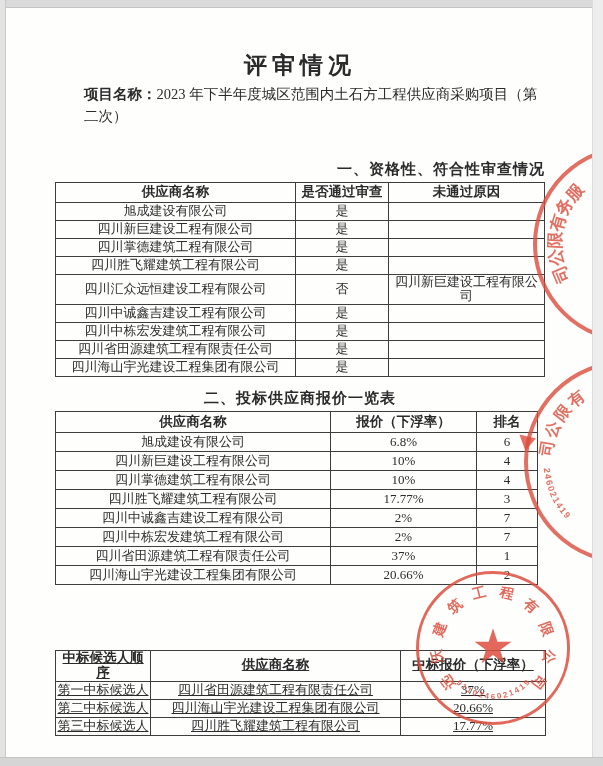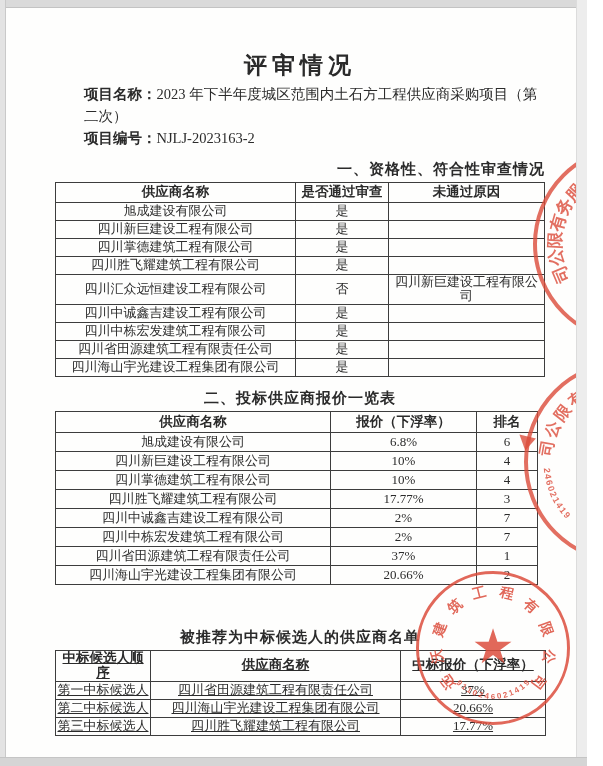--- a/index.html
+++ b/index.html
@@ -1,20 +1,19 @@
 <!DOCTYPE html>
 <html><head>
 <meta charset="utf-8">
 <style>
   html,body{margin:0;padding:0;background:#ffffff;}
   .page{
-    position:relative;width:540px;height:766px;background:#fefefdff;
+    position:relative;width:603px;height:766px;background:#fefefdff;
     overflow:hidden;font-family:"Liberation Serif","DejaVu Serif",serif;
     color:#2b2b2b;
-    padding-left:47px;
   }
   
   .edge{position:absolute;z-index:9;}
   .edge-top{left:0;top:0;width:603px;height:7px;background:#dadada;border-bottom:1px solid #c3c3c3;}
   .edge-left{left:0;top:0;width:5px;height:766px;background:#e3e3e3;border-right:1px solid #c9c9c9;}
   .edge-right{right:0;top:0;width:10px;height:766px;background:#ededed;border-left:1px solid #dcdcdc;}
   .edge-bottom{left:0;bottom:0;width:603px;height:8px;background:#d5d5d5;border-top:1px solid #c5c5c5;}
 
   .title{
     position:absolute;left:55px;top:50px;width:490px;text-align:center;
@@ -65,21 +64,20 @@
 </style>
 </head>
 <body>
 
 <div class="page">
 
   <div class="title">评审情况</div>
 
   <div class="meta">
     <div><span class="lbl">项目名称：</span><span>2023 年下半年度城区范围内土石方工程供应商采购项目（第二次）</span></div>
-    <div><span class="lbl">项目编号：</span><span>NJLJ-2023163-2</span></div>
   </div>
 
   <div class="sec-head" id="s1h">一、资格性、符合性审查情况</div>
   <table id="t1">
     <colgroup>
         <col style="width:240px">
         <col style="width:93px">
         <col style="width:156px">
       </colgroup>
     <tbody>
@@ -185,21 +183,20 @@
           <td>1</td>
         </tr>
     <tr>
           <td>四川海山宇光建设工程集团有限公司</td>
           <td>20.66%</td>
           <td>2</td>
         </tr>
   </tbody>
     </table>
 
-  <div class="sec-head" id="s3sub">被推荐为中标候选人的供应商名单</div>
   <table id="t3">
     <colgroup>
         <col style="width:95px">
         <col style="width:250px">
         <col style="width:145px">
       </colgroup>
     <tbody>
         <tr class="hd">
       <th>中标候选人顺序</th>
       <th>供应商名称</th>

